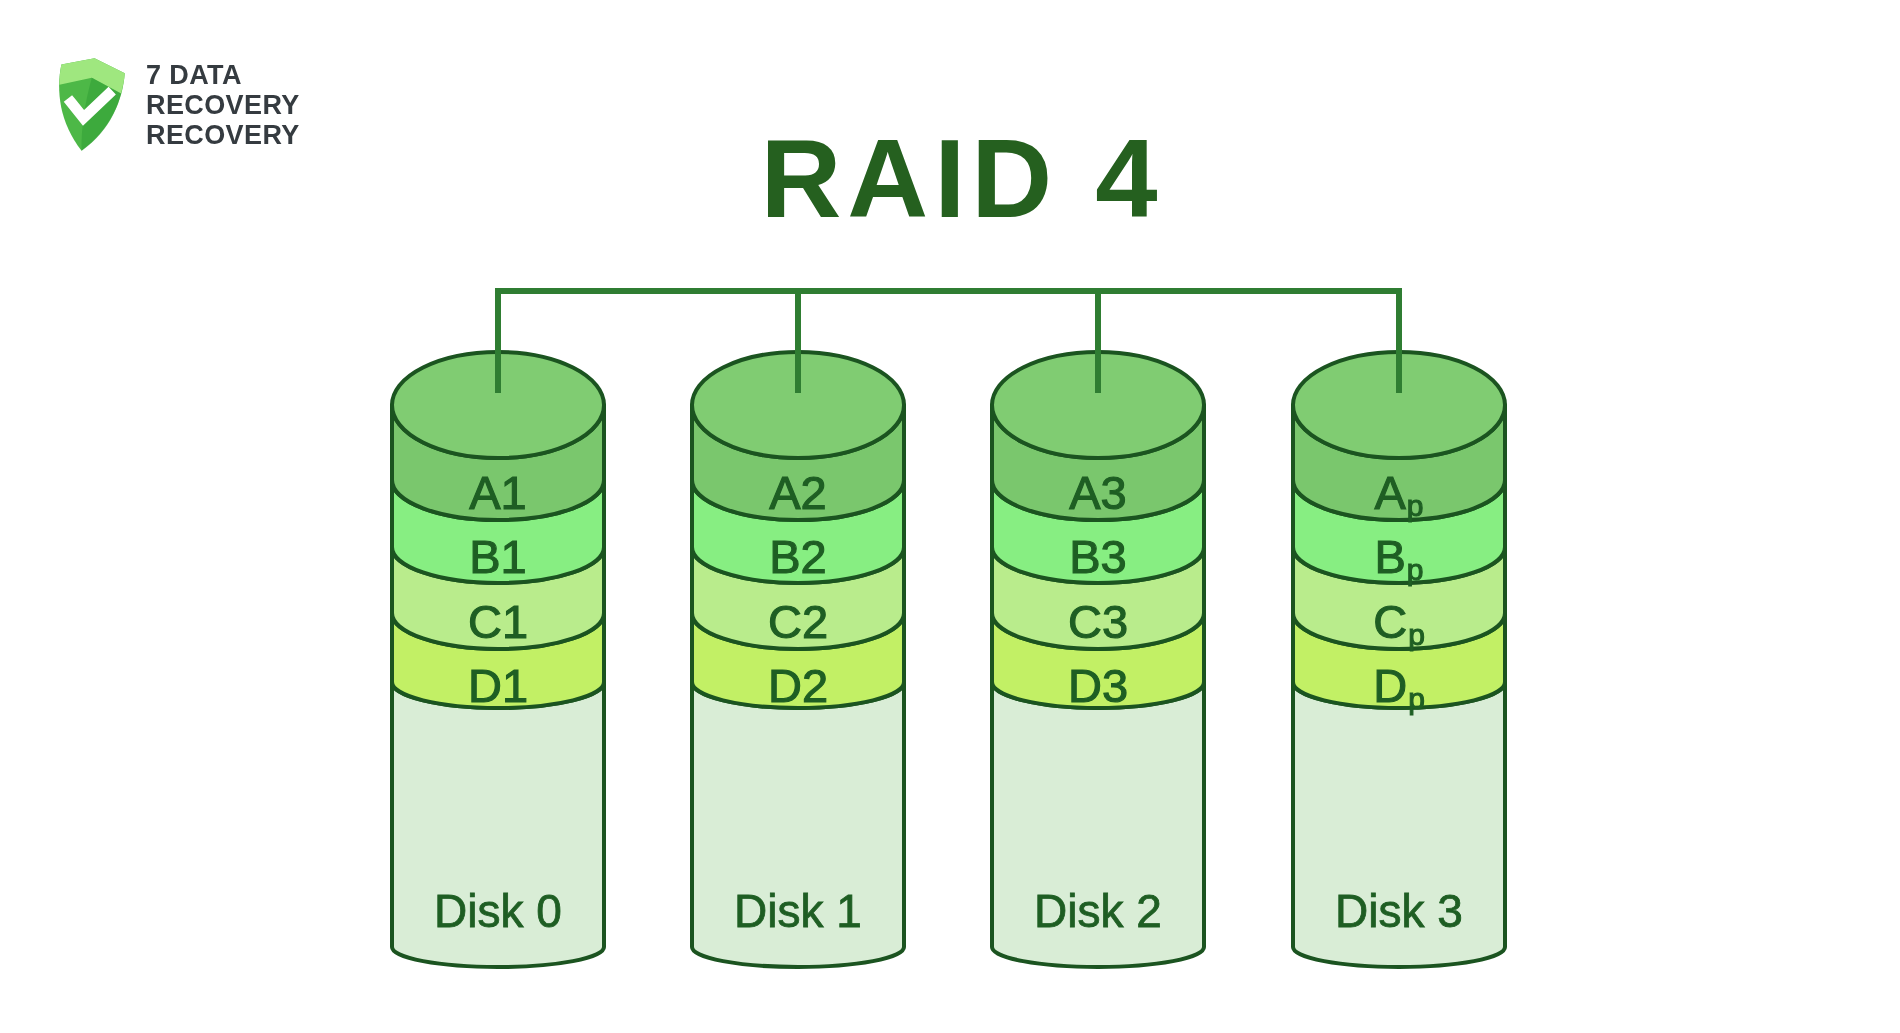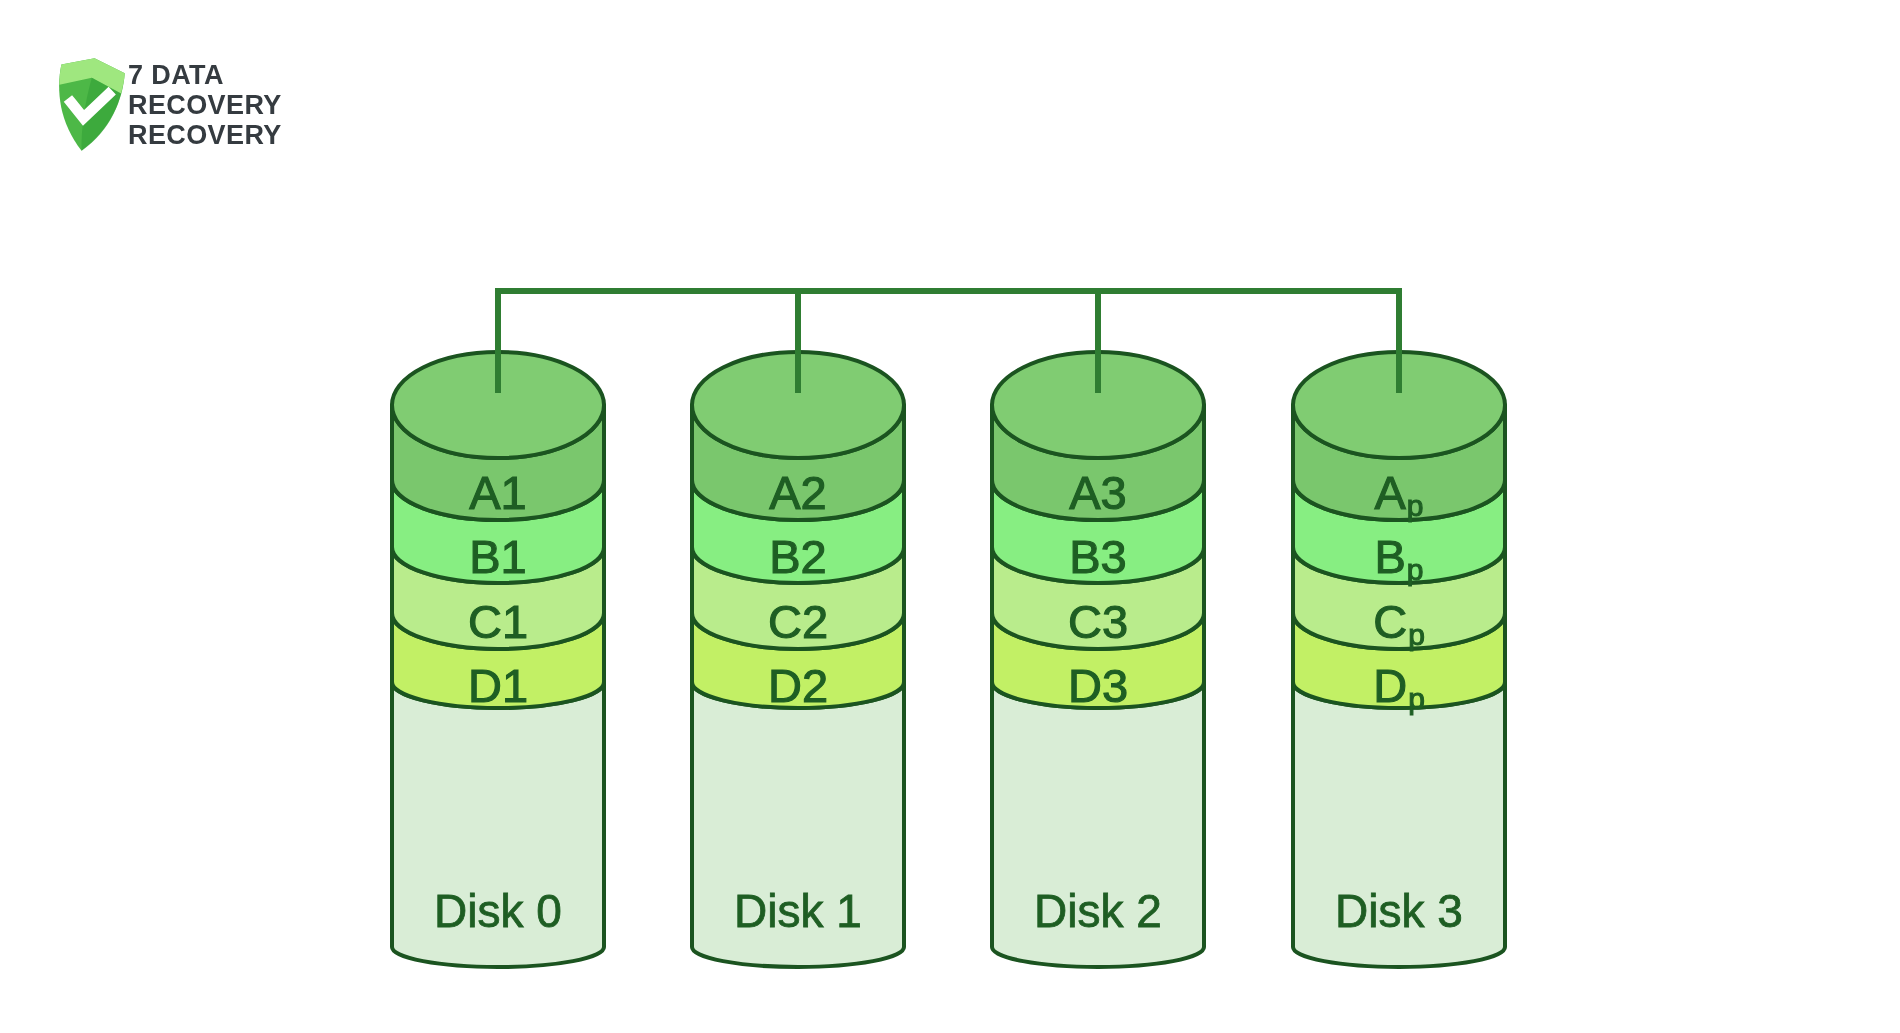--- a/index.html
+++ b/index.html
@@ -5,21 +5,21 @@
   html,body{margin:0;padding:0;}
   body{
     width:1900px;height:1033px;
     background:var(--c-background,#fff);
     font-family:"Liberation Sans",sans-serif;
     overflow:hidden;
   }
   .canvas{position:relative;width:1900px;height:1033px;background:var(--c-background,#fff);}
 
   
-  .logo{position:absolute;left:48px;top:52px;display:flex;align-items:flex-start;}
+  .logo{position:absolute;left:48px;top:52px;display:flex;align-items:flex-start;gap:18px;}
   .shield{width:80px;height:106px;flex:0 0 auto;}
   .shield-main{fill:var(--c-logo-green);}
   .shield-rim{fill:var(--c-logo-green-light);}
   .shield-shade{fill:var(--c-logo-green-dark);}
   .shield-check{stroke:var(--c-logo-check);fill:none;}
   .logo-text{color:var(--c-logo-text);font-weight:700;font-size:27px;line-height:30px;letter-spacing:.4px;padding-top:8px;}
 
   
   .title{
     position:absolute;left:calc(50% + 12px);top:123px;transform:translateX(-50%);
@@ -53,20 +53,21 @@
         <path class="shield-check" d="M26 56 L42 71 L66 41" stroke-width="12" stroke-linecap="square"></path>
       </g>
     </svg>
     <div class="logo-text">
       <div>7 DATA</div>
       <div>RECOVERY</div>
       <div>RECOVERY</div>
     </div>
   </div>
 
+  <div class="title">RAID 4</div>
 
   <svg id="diagram" viewBox="0 0 1900 1033">
       <g>
         <path d="M392 682 L392 947 A106 20 0 0 0 604 947 L604 682 A106 26 0 0 1 392 682 Z" fill="#D9EDD6" stroke="#1B5420" stroke-width="4" stroke-linejoin="round"></path>
         <path d="M392 613 L392 682 A106 26 0 0 0 604 682 L604 613 A106 36 0 0 1 392 613 Z" fill="#C2F065" stroke="#1B5420" stroke-width="4" stroke-linejoin="round"></path>
         <path d="M392 547 L392 613 A106 36 0 0 0 604 613 L604 547 A106 36 0 0 1 392 547 Z" fill="#B9EC8C" stroke="#1B5420" stroke-width="4" stroke-linejoin="round"></path>
         <path d="M392 480 L392 547 A106 36 0 0 0 604 547 L604 480 A106 40 0 0 1 392 480 Z" fill="#87EE82" stroke="#1B5420" stroke-width="4" stroke-linejoin="round"></path>
         <path d="M392 405 L392 480 A106 40 0 0 0 604 480 L604 405 A106 53 0 0 1 392 405 Z" fill="#7AC76D" stroke="#1B5420" stroke-width="4" stroke-linejoin="round"></path>
         <ellipse cx="498" cy="405" rx="106" ry="53" fill="#80CC72" stroke="#1B5420" stroke-width="4"></ellipse>
         <text x="498" y="492" text-anchor="middle" dominant-baseline="central" class="band-label">A1</text>

